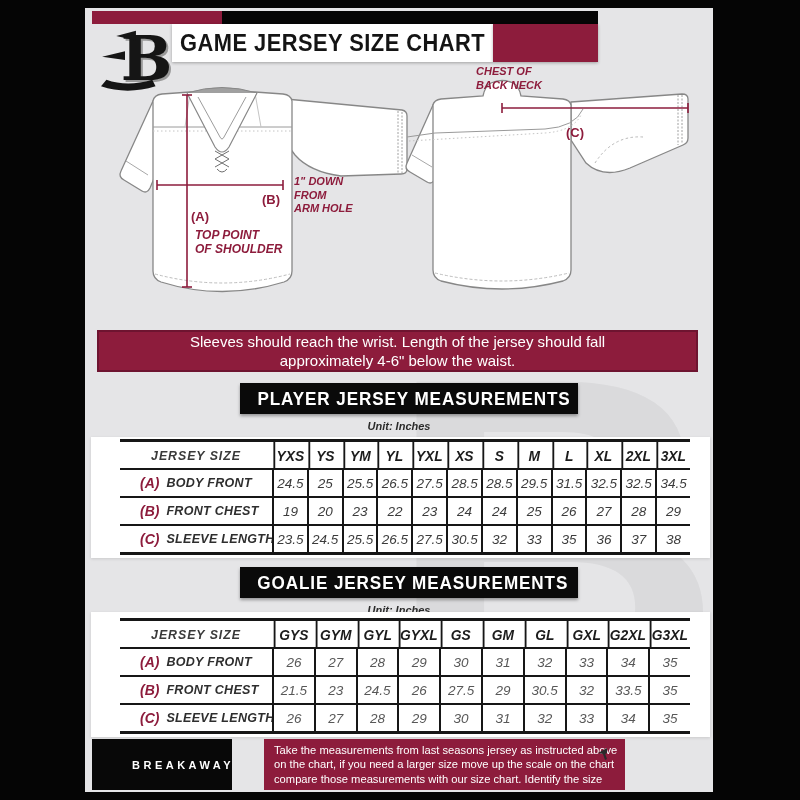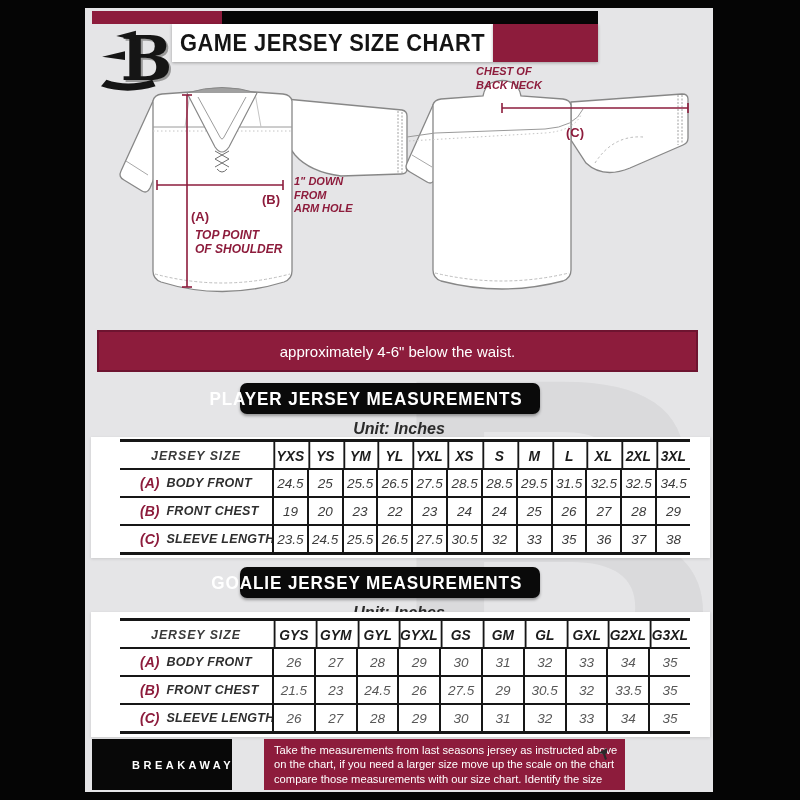--- a/index.html
+++ b/index.html
@@ -27,26 +27,26 @@
   
   .anno{color:#8d1c3c;font-size:11px;font-weight:bold;font-style:italic;line-height:13.5px;white-space:nowrap;}
   .mlabel{color:#8d1c3c;font-size:13px;font-weight:bold;white-space:nowrap;}
 
   
   .banner{left:12px;top:322px;width:597px;height:38px;background:#8d1c3c;border:2px solid #6e1430;
           color:#fff;font-size:15px;line-height:19px;text-align:center;
           display:flex;flex-direction:column;justify-content:center;}
 
   
-  .sec-head{width:300px;height:31px;background:#0a0a0a;border-radius:7px;
-            display:flex;align-items:center;justify-content:flex-end;
+  .sec-head{width:338px;height:31px;background:#0a0a0a;border-radius:0;
+            display:flex;align-items:center;justify-content:flex-start;
             box-shadow:0 2px 3px rgba(0,0,0,.35);}
   .sec-head span{color:#fff;font-size:19px;font-weight:bold;letter-spacing:1px;
                  transform:scaleX(.9);white-space:nowrap;}
-  .unit{width:628px;text-align:center;font-size:16px;font-weight:bold;font-style:italic;color:#2b2b2b;}
+  .unit{width:628px;text-align:center;font-size:11px;font-weight:bold;font-style:italic;color:#2b2b2b;}
 
   
   .panel{left:6px;width:619px;background:#fff;box-shadow:0 1px 3px rgba(0,0,0,.12);}
   .size-table{position:absolute;left:29px;width:570px;border-top:3px solid #161616;border-bottom:3px solid #161616;font-style:italic;}
   .trow{display:grid;height:26px;border-bottom:2px solid #161616;}
   .trow:last-child{border-bottom:none;}
   .cell{display:flex;align-items:center;justify-content:center;border-left:2px solid #161616;overflow:hidden;}
   .cell:first-child{border-left:none;}
   .corner-cell{font-size:13px;font-weight:bold;letter-spacing:1px;color:#3a3a3a;transform:scaleX(.95);}
   .size-cell{font-size:15px;font-weight:bold;color:#1c1c1c;transform:scaleX(.92);white-space:nowrap;}
@@ -171,20 +171,21 @@
       <div>FROM</div>
       <div>ARM HOLE</div>
     </div>
     <div class="abs mlabel" style="left:106px;top:201px;">(A)</div>
     <div class="abs anno" style="left:110px;top:221px;font-size:12px;">
       <div>TOP POINT</div>
       <div>OF SHOULDER</div>
     </div>
 
     <div class="abs banner">
+      <div>Sleeves should reach the wrist. Length of the jersey should fall</div>
       <div>approximately 4-6" below the waist.</div>
     </div>
 
     <div class="abs sec-head" style="left:155px;top:375px;">
       <span>PLAYER JERSEY MEASUREMENTS</span>
     </div>
     <div class="abs unit" style="left:0;top:412px;">Unit: Inches</div>
     <div class="abs panel" style="top:429px;height:121px;">
       <div class="size-table player-table" style="top:2px;">
           <div class="trow" style="grid-template-columns: 152px repeat(12, 1fr);">

